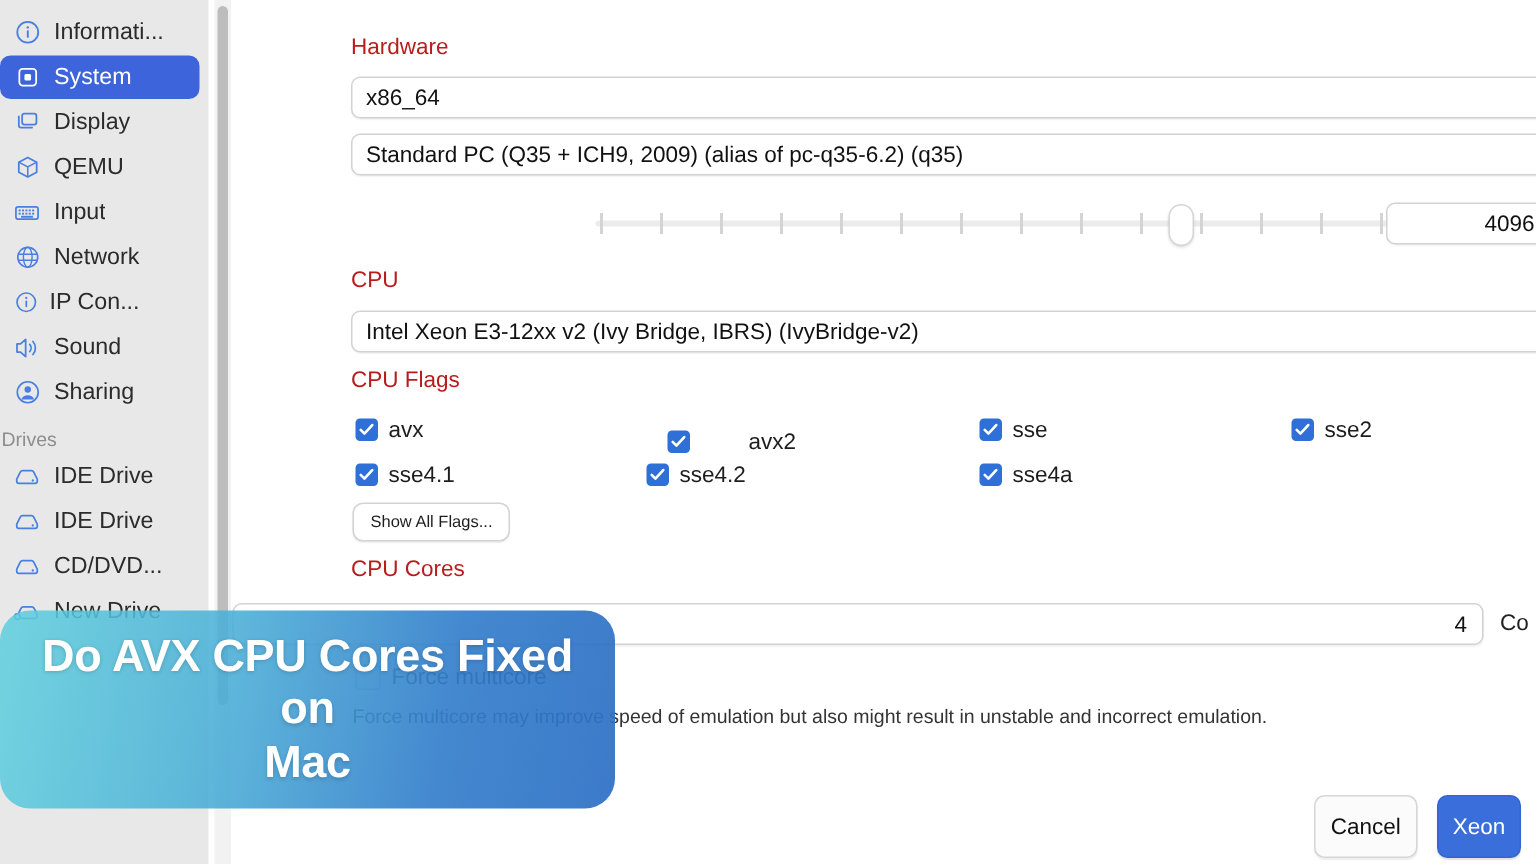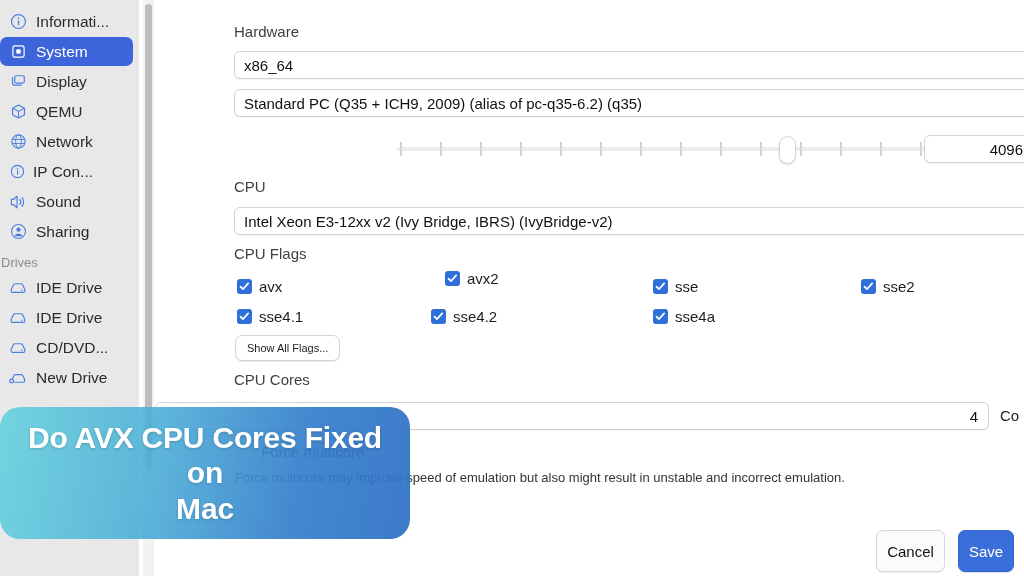--- a/index.html
+++ b/index.html
@@ -85,21 +85,21 @@
   }
   .flabel {
     font-size: 15px;
     color: #222;
     text-align: right;
     white-space: nowrap;
   }
   .section-title {
     position: absolute;
     font-size: 15px;
-    color: #404040;
+    color: #b91c1c;
     white-space: nowrap;
   }
   .field {
     box-sizing: border-box;
     height: 28px;
     background: #ffffff;
     border: 1px solid #d2d2d2;
     border-radius: 6px;
     box-shadow: 0 1px 1px rgba(0,0,0,0.05);
     font-size: 15px;
@@ -266,20 +266,41 @@
     <div class="side-item">
       <span class="s-ico">
         <svg width="17" height="17" viewBox="0 0 20 20">
             <path d="M10 2.4 17 6.1v7.8L10 17.6 3 13.9V6.1Z" fill="none" stroke="currentColor" stroke-width="1.4" stroke-linejoin="round"></path>
             <path d="M3.3 6.2 10 9.8l6.7-3.6M10 9.8v7.6" fill="none" stroke="currentColor" stroke-width="1.2"></path>
           </svg>
       </span>
       <span class="s-label">QEMU</span>
     </div>
 
+    <div class="side-item">
+      <span class="s-ico">
+        <svg width="18" height="18" viewBox="0 0 20 20">
+            <rect x="1.8" y="5.4" width="16.4" height="9.2" rx="1.6" fill="none" stroke="currentColor" stroke-width="1.3"></rect>
+            <g fill="currentColor">
+              <rect x="3.8" y="7.4" width="1.5" height="1.4"></rect>
+              <rect x="6.3" y="7.4" width="1.5" height="1.4"></rect>
+              <rect x="8.8" y="7.4" width="1.5" height="1.4"></rect>
+              <rect x="11.3" y="7.4" width="1.5" height="1.4"></rect>
+              <rect x="13.8" y="7.4" width="1.5" height="1.4"></rect>
+              <rect x="3.8" y="9.8" width="1.5" height="1.4"></rect>
+              <rect x="6.3" y="9.8" width="1.5" height="1.4"></rect>
+              <rect x="8.8" y="9.8" width="1.5" height="1.4"></rect>
+              <rect x="11.3" y="9.8" width="1.5" height="1.4"></rect>
+              <rect x="13.8" y="9.8" width="1.5" height="1.4"></rect>
+              <rect x="5.6" y="12.1" width="8.8" height="1.4"></rect>
+            </g>
+          </svg>
+      </span>
+      <span class="s-label">Input</span>
+    </div>
 
     <div class="side-item">
       <span class="s-ico">
         <svg width="17" height="17" viewBox="0 0 20 20">
             <circle cx="10" cy="10" r="7.8" fill="none" stroke="currentColor" stroke-width="1.3"></circle>
             <ellipse cx="10" cy="10" rx="3.4" ry="7.8" fill="none" stroke="currentColor" stroke-width="1.1"></ellipse>
             <path d="M2.5 7.6h15M2.5 12.4h15" stroke="currentColor" stroke-width="1.1" fill="none"></path>
           </svg>
       </span>
       <span class="s-label">Network</span>
@@ -402,21 +423,21 @@
     <div class="section-title" style="left:79px; top:245px;">CPU Flags</div>
 
     <div class="cbrow" style="left:82px; top:278px;">
       <span class="cbox">
           <svg width="11" height="11" viewBox="0 0 12 12">
             <path d="M1.6 6.1 4.3 8.8 10 2.6" fill="none" stroke="#fff" stroke-width="1.9" stroke-linecap="round" stroke-linejoin="round"></path>
           </svg>
         </span>
       <span class="cblabel">avx</span>
     </div>
-    <div class="cbrow" style="left:290px; top:270px;">
+    <div class="cbrow" style="left:290px; top:286px;gap:32px;">
       <span class="cbox">
           <svg width="11" height="11" viewBox="0 0 12 12">
             <path d="M1.6 6.1 4.3 8.8 10 2.6" fill="none" stroke="#fff" stroke-width="1.9" stroke-linecap="round" stroke-linejoin="round"></path>
           </svg>
         </span>
       <span class="cblabel">avx2</span>
     </div>
     <div class="cbrow" style="left:498px; top:278px;">
       <span class="cbox">
           <svg width="11" height="11" viewBox="0 0 12 12">
@@ -465,21 +486,21 @@
     <div class="field num" style="position:absolute; left:0px; top:402px; width:834px;">4</div>
     <div class="flabel" style="position:absolute; left:845px; top:407px;">Co</div>
 
     <div class="cbrow" style="left:82px; top:443px;">
       <span class="cbox" style="background:#ffffff;border:1px solid #c9c9c9;"></span>
       <span class="cblabel">Force multicore</span>
     </div>
     <div class="helptext" style="left:80px; top:470px;">Force multicore may improve speed of emulation but also might result in unstable and incorrect emulation.</div>
 
     <div class="footer-btn btn-cancel" style="left:721px; top:530px; width:69px;">Cancel</div>
-    <div class="footer-btn btn-save" style="left:803px; top:530px; width:56px;">Save</div>
+    <div class="footer-btn btn-save" style="left:803px; top:530px; width:56px;">Xeon</div>
   </div>
 
   <div class="caption">
     <div class="caption-text">
       <div>Do AVX CPU Cores Fixed on</div>
       <div>Mac</div>
     </div>
   </div>
 
 </div>

